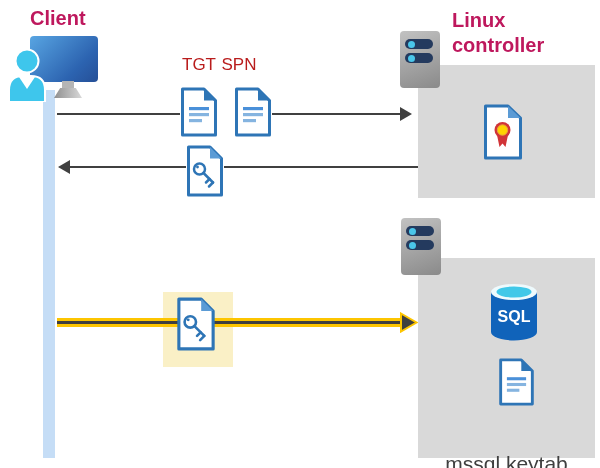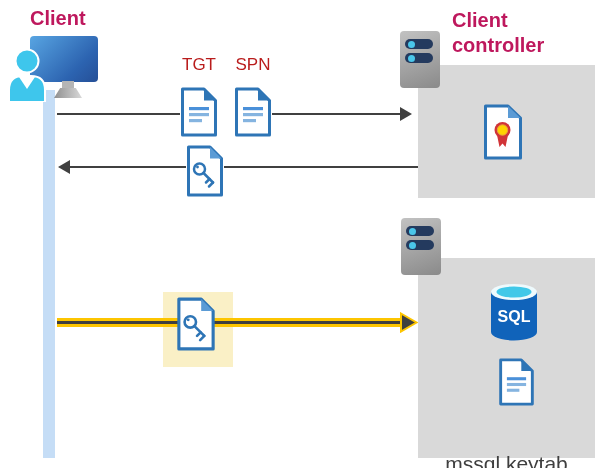--- a/index.html
+++ b/index.html
@@ -55,21 +55,21 @@
   <div class="abs monitor" style="left:30px;top:36px;"></div>
   <div class="abs stand-neck" style="left:62px;top:81px;"></div>
   <div class="abs stand-base" style="left:54px;top:88px;"></div>
   <svg class="abs" style="left:6px;top:48px;" width="42" height="54" viewBox="0 0 42 54">
     <path d="M3,54 V42 Q3,28 17,28 H25 Q39,28 39,42 V54 Z" fill="#3ec6ec" stroke="#ffffff" stroke-width="2"></path>
     <path d="M13,29 L21,41 L29,29 Z" fill="#ffffff"></path>
     <circle cx="21" cy="13" r="11.5" fill="#3ec6ec" stroke="#ffffff" stroke-width="2"></circle>
   </svg>
 
   <div class="abs small-label" style="left:176px;top:55px;width:46px;">TGT</div>
-  <div class="abs small-label" style="left:230px;top:55px;width:46px;">SPN</div>
+  <div class="abs small-label" style="left:216px;top:55px;width:46px;">SPN</div>
 
   <svg class="abs" style="left:180px;top:87px;" width="38" height="50" viewBox="0 0 38 50">
     <path d="M2.5,2 H24 L35.5,13.5 V48 H2.5 Z" fill="#ffffff" stroke="#2e75b6" stroke-width="3" stroke-linejoin="round"></path>
     <path d="M24,2 V13.5 H35.5 Z" fill="#2e75b6"></path>
     <rect x="9" y="20" width="20" height="3.2" fill="#4a90d9"></rect>
     <rect x="9" y="26" width="20" height="3.2" fill="#85b4e0"></rect>
     <rect x="9" y="32" width="13" height="3.2" fill="#85b4e0"></rect>
   </svg>
 
   <svg class="abs" style="left:234px;top:87px;" width="38" height="50" viewBox="0 0 38 50">
@@ -101,21 +101,21 @@
   </svg>
 
   <div class="abs server-icon" style="left:400px;top:31px;">
     <div class="server-pill" style="top:8px;">
         <div class="server-dot"></div>
       </div>
     <div class="server-pill" style="top:22px;">
         <div class="server-dot"></div>
       </div>
   </div>
-  <div class="abs title" style="left:452px;top:8px;width:125px;">Client controller</div>
+  <div class="abs title" style="left:452px;top:8px;width:125px;">Linux controller</div>
 
   <svg class="abs" style="left:483px;top:104px;" width="40" height="56" viewBox="0 0 40 56">
     <path d="M2.5,2 H25 L37.5,14 V54 H2.5 Z" fill="#ffffff" stroke="#2e75b6" stroke-width="3" stroke-linejoin="round"></path>
     <path d="M25,2 V14 H37.5 Z" fill="#5b9bd5"></path>
     <path d="M14,31 L16.5,43 L19.5,39.5 L22.5,43 L25,31 Z" fill="#d13438"></path>
     <circle cx="19.5" cy="26" r="8" fill="#d13438"></circle>
     <circle cx="19.5" cy="26" r="5.2" fill="#ffd400" stroke="#e8a33d" stroke-width="1"></circle>
   </svg>
 
   <div class="abs server-icon" style="left:401px;top:218px;">

